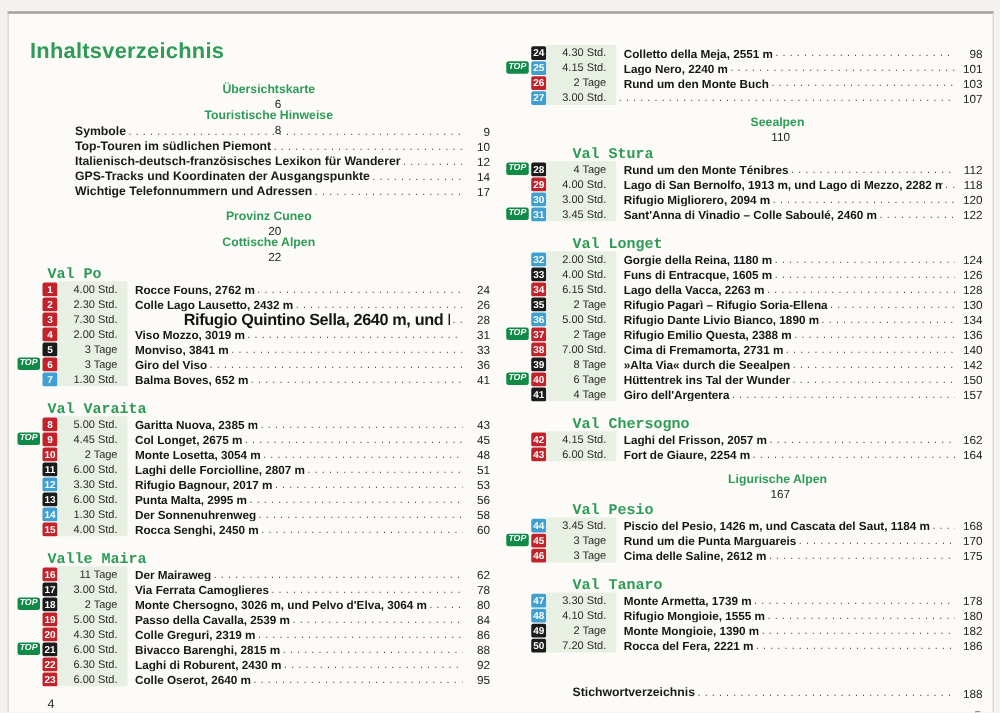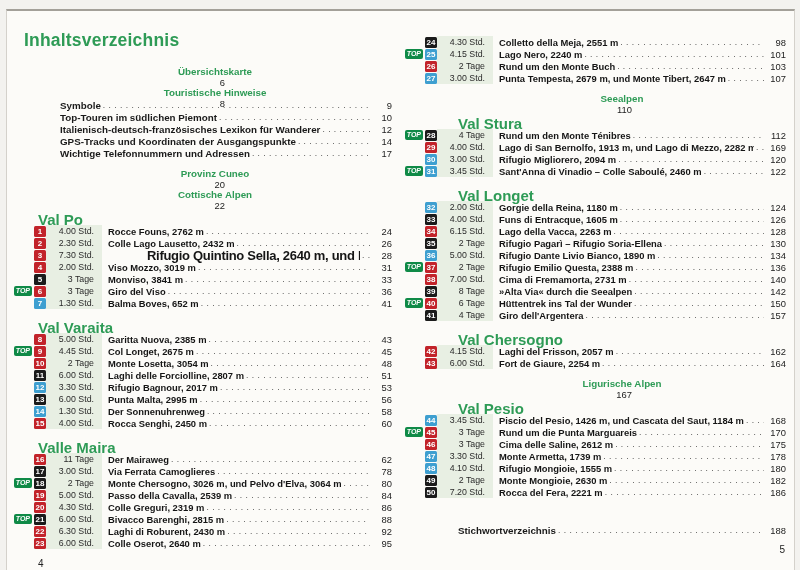--- a/index.html
+++ b/index.html
@@ -15,21 +15,21 @@
   .row{display:flex;align-items:center;height:12px;}
   .section{margin-top:9px;flex-direction:column;}
   .index{margin-top:26px;}
   .valley{margin-top:12px;}
   .col > .row:first-child{margin-top:0;}
   #colL .section,#colL .index,#colL .valley{padding-left:18px;}
   #colL .subsection{padding-left:40px;align-items:center;}
   #colR .section,#colR .index,#colR .valley{padding-left:56px;}
   .slabel{font-weight:bold;font-size:9.8px;color:var(--heading_green);white-space:nowrap;}
   .subsection .slabel,.index .slabel{color:#1a1a1a;}
-  .vlabel{font-weight:bold;font-size:15px;color:var(--heading_green);white-space:nowrap;}
+  .vlabel{font-weight:bold;font-size:12px;color:var(--heading_green);white-space:nowrap;font-family:Liberation Mono, monospace;}
   .badges{flex:none;display:flex;justify-content:flex-end;align-items:center;gap:2px;}
   #colL .badges{width:26px;}
   #colR .badges{width:35px;}
   .topb{flex:none;background:var(--top_green);color:#fff;font-size:7px;font-weight:bold;
         font-style:italic;line-height:9px;padding:0 2px 1px 2px;border-radius:2px;}
   .numb{flex:none;width:12px;height:11px;display:flex;align-items:center;justify-content:center;
         color:#fff;font-size:8px;font-weight:bold;border-radius:1.5px;}
   .red{background:var(--badge_red);} .blue{background:var(--badge_blue);} .black{background:var(--badge_black);}
   .time{flex:none;width:48px;align-self:stretch;display:flex;align-items:center;justify-content:flex-end;
         background:var(--time_bg);font-size:8.8px;color:#2a2a2a;padding-right:8px;}
@@ -344,21 +344,20 @@
         <span class="time tage">2 Tage</span>
         <span class="ttl">Rund um den Monte Buch</span>
         <span class="leader"> . . . . . . . . . . . . . . . . . . . . . . . . . . . . . . . . . . . . . . . . . . . . . . . . . . . . . . . . . . . . . . . . . . . . . . . . . . . . . . . . . . . . . . . . . . . . . . . . . . . . . . . . . . . . . . . . . . . . . . . .</span>
         <span class="pg">103</span>
       </div>
       <div class="row tour">
         <span class="badges">
           <span class="numb blue">27</span>
         </span>
         <span class="time">3.00 Std.</span>
-        <span class="ttl">Punta Tempesta, 2679 m, und Monte Tibert, 2647 m</span>
         <span class="leader"> . . . . . . . . . . . . . . . . . . . . . . . . . . . . . . . . . . . . . . . . . . . . . . . . . . . . . . . . . . . . . . . . . . . . . . . . . . . . . . . . . . . . . . . . . . . . . . . . . . . . . . . . . . . . . . . . . . . . . . . .</span>
         <span class="pg">107</span>
       </div>
       <div class="row section">
         <span class="slabel">Seealpen</span>
         <span class="leader"> . . . . . . . . . . . . . . . . . . . . . . . . . . . . . . . . . . . . . . . . . . . . . . . . . . . . . . . . . . . . . . . . . . . . . . . . . . . . . . . . . . . . . . . . . . . . . . . . . . . . . . . . . . . . . . . . . . . . . . . .</span>
         <span class="pg">110</span>
       </div>
       <div class="row valley">
         <span class="vlabel">Val Stura</span>
@@ -373,21 +372,21 @@
         <span class="leader"> . . . . . . . . . . . . . . . . . . . . . . . . . . . . . . . . . . . . . . . . . . . . . . . . . . . . . . . . . . . . . . . . . . . . . . . . . . . . . . . . . . . . . . . . . . . . . . . . . . . . . . . . . . . . . . . . . . . . . . . .</span>
         <span class="pg">112</span>
       </div>
       <div class="row tour">
         <span class="badges">
           <span class="numb red">29</span>
         </span>
         <span class="time">4.00 Std.</span>
         <span class="ttl">Lago di San Bernolfo, 1913 m, und Lago di Mezzo, 2282 m</span>
         <span class="leader"> . . . . . . . . . . . . . . . . . . . . . . . . . . . . . . . . . . . . . . . . . . . . . . . . . . . . . . . . . . . . . . . . . . . . . . . . . . . . . . . . . . . . . . . . . . . . . . . . . . . . . . . . . . . . . . . . . . . . . . . .</span>
-        <span class="pg">169</span>
+        <span class="pg">118</span>
       </div>
       <div class="row tour">
         <span class="badges">
           <span class="numb blue">30</span>
         </span>
         <span class="time">3.00 Std.</span>
         <span class="ttl">Rifugio Migliorero, 2094 m</span>
         <span class="leader"> . . . . . . . . . . . . . . . . . . . . . . . . . . . . . . . . . . . . . . . . . . . . . . . . . . . . . . . . . . . . . . . . . . . . . . . . . . . . . . . . . . . . . . . . . . . . . . . . . . . . . . . . . . . . . . . . . . . . . . . .</span>
         <span class="pg">120</span>
       </div>
@@ -546,20 +545,23 @@
       </div>
       <div class="row tour">
         <span class="badges">
           <span class="numb red">46</span>
         </span>
         <span class="time tage">3 Tage</span>
         <span class="ttl">Cima delle Saline, 2612 m</span>
         <span class="leader"> . . . . . . . . . . . . . . . . . . . . . . . . . . . . . . . . . . . . . . . . . . . . . . . . . . . . . . . . . . . . . . . . . . . . . . . . . . . . . . . . . . . . . . . . . . . . . . . . . . . . . . . . . . . . . . . . . . . . . . . .</span>
         <span class="pg">175</span>
       </div>
+      <div class="row valley">
+        <span class="vlabel">Val Tanaro</span>
+      </div>
       <div class="row tour">
         <span class="badges">
           <span class="numb blue">47</span>
         </span>
         <span class="time">3.30 Std.</span>
         <span class="ttl">Monte Armetta, 1739 m</span>
         <span class="leader"> . . . . . . . . . . . . . . . . . . . . . . . . . . . . . . . . . . . . . . . . . . . . . . . . . . . . . . . . . . . . . . . . . . . . . . . . . . . . . . . . . . . . . . . . . . . . . . . . . . . . . . . . . . . . . . . . . . . . . . . .</span>
         <span class="pg">178</span>
       </div>
       <div class="row tour">
@@ -569,21 +571,21 @@
         <span class="time">4.10 Std.</span>
         <span class="ttl">Rifugio Mongioie, 1555 m</span>
         <span class="leader"> . . . . . . . . . . . . . . . . . . . . . . . . . . . . . . . . . . . . . . . . . . . . . . . . . . . . . . . . . . . . . . . . . . . . . . . . . . . . . . . . . . . . . . . . . . . . . . . . . . . . . . . . . . . . . . . . . . . . . . . .</span>
         <span class="pg">180</span>
       </div>
       <div class="row tour">
         <span class="badges">
           <span class="numb black">49</span>
         </span>
         <span class="time tage">2 Tage</span>
-        <span class="ttl">Monte Mongioie, 2630 m</span>
+        <span class="ttl">Monte Mongioie, 1390 m</span>
         <span class="leader"> . . . . . . . . . . . . . . . . . . . . . . . . . . . . . . . . . . . . . . . . . . . . . . . . . . . . . . . . . . . . . . . . . . . . . . . . . . . . . . . . . . . . . . . . . . . . . . . . . . . . . . . . . . . . . . . . . . . . . . . .</span>
         <span class="pg">182</span>
       </div>
       <div class="row tour">
         <span class="badges">
           <span class="numb black">50</span>
         </span>
         <span class="time">7.20 Std.</span>
         <span class="ttl">Rocca del Fera, 2221 m</span>
         <span class="leader"> . . . . . . . . . . . . . . . . . . . . . . . . . . . . . . . . . . . . . . . . . . . . . . . . . . . . . . . . . . . . . . . . . . . . . . . . . . . . . . . . . . . . . . . . . . . . . . . . . . . . . . . . . . . . . . . . . . . . . . . .</span>

